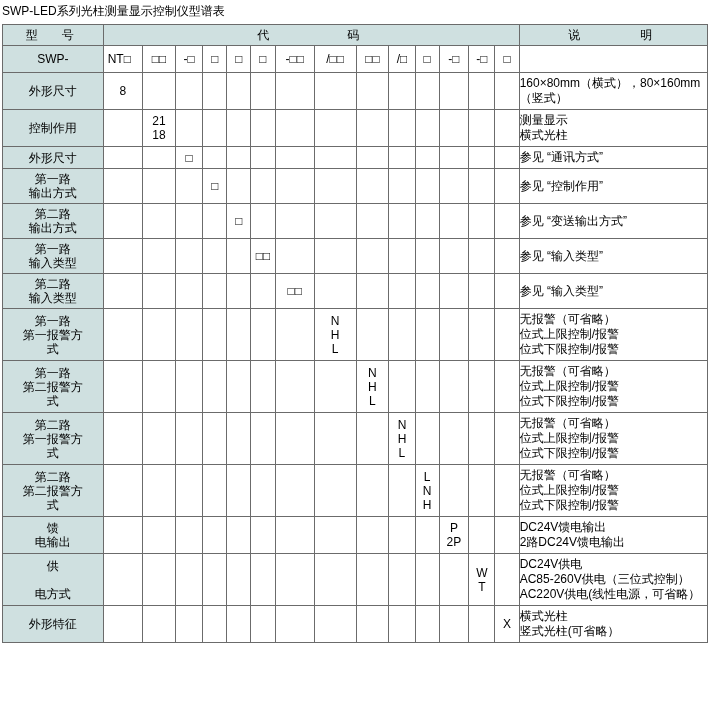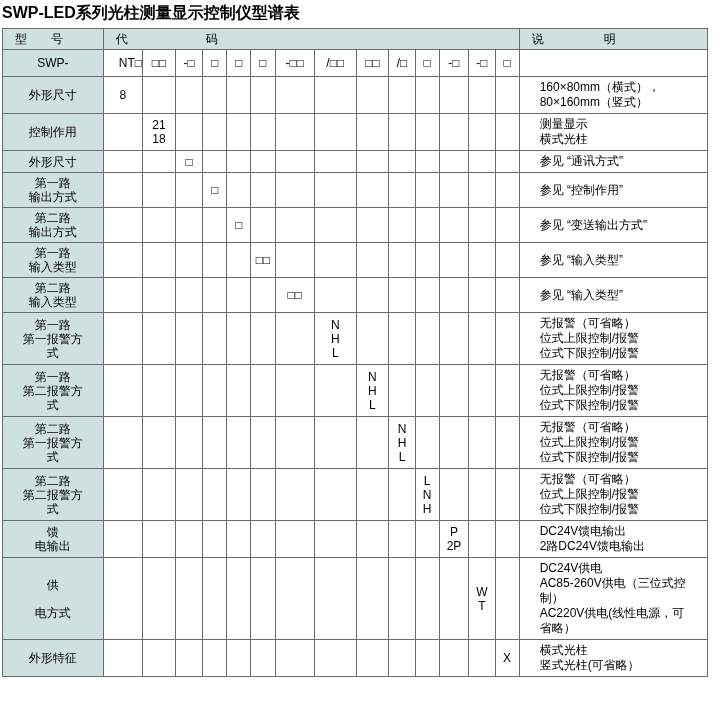--- a/index.html
+++ b/index.html
@@ -5,62 +5,62 @@
   html,body{margin:0;padding:0;}
   body{
     width:720px;height:708px;
     background:#ffffff;
     font-family:"Liberation Sans","DejaVu Sans",sans-serif;
     font-size:12px;
     color:#000;
     overflow:hidden;
   }
   #title{
-    font-size:16px;
-    font-weight:bold;
+    font-size:12px;
+    font-weight:normal;
     padding:3px 0 4px 2px;
     letter-spacing:0px;
   }
   table{
     border-collapse:collapse;
     table-layout:fixed;
     width:706px;
     margin-left:2px;
   }
   td,th{
     border:1px solid #6b6b6b;
     vertical-align:middle;
     padding:0;
     font-weight:normal;
     font-size:12px;
   }
   .hdr{
     background:#cfe0e0;
+    text-align:center;
     letter-spacing:6px;
     height:20px;
-    padding-left:12px;
   }
   .lbl{
     background:#cfe0e0;
     text-align:center;
     line-height:14px;
     padding:3px 14px;
   }
   .code{
     text-align:center;
     line-height:14px;
   }
   .code-left{
-    text-align:right;
+    text-align:left;
     padding-left:4px;
     line-height:14px;
   }
   .desc{
     text-align:left;
-    padding:3px 20px;
+    padding:3px 0;
     line-height:15px;
   }
   .vstack div{line-height:14px;}
   .cellpad{padding:2px 1px;}
   .row-swp td{height:20px;}
 </style>
 </head>
 <body>
 
 <div id="title">SWP-LED系列光柱测量显示控制仪型谱表</div>

